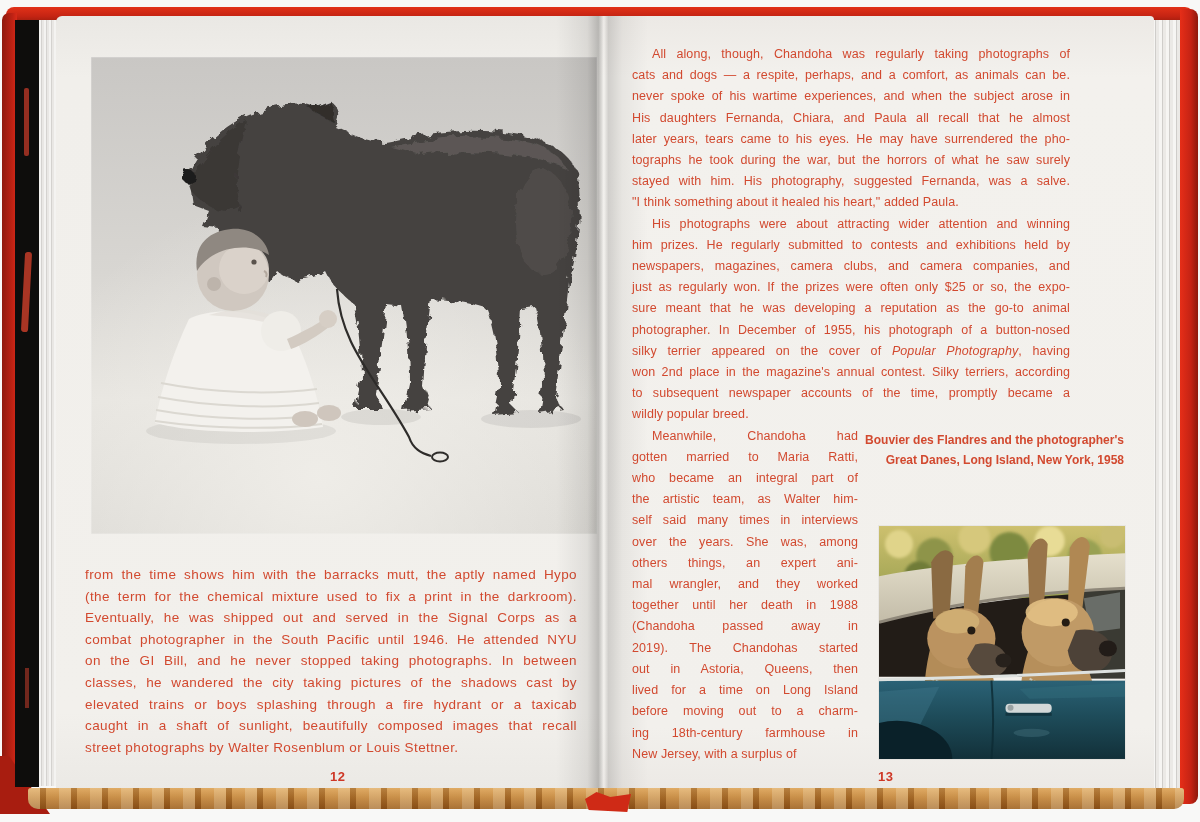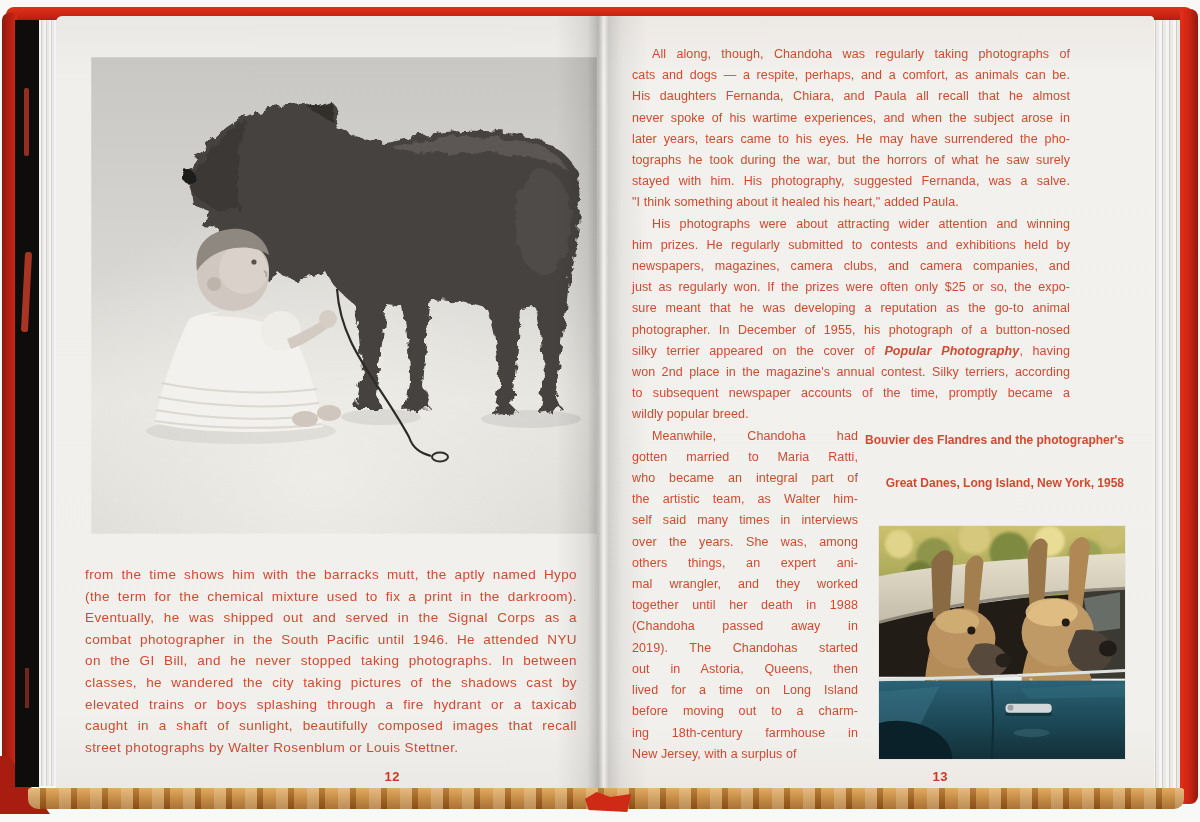--- a/index.html
+++ b/index.html
@@ -43,25 +43,25 @@
       background:linear-gradient(90deg,rgba(0,0,0,0) 0%,rgba(0,0,0,.08) 34%,rgba(0,0,0,.22) 46%,rgba(255,255,255,.12) 52%,rgba(0,0,0,.14) 57%,rgba(0,0,0,.05) 72%,rgba(0,0,0,0) 100%);}
 
   
   .red{color:#d2492f;}
   .bodytext .ln{text-align:justify;text-align-last:justify;}
   .bodytext .ln.last{text-align-last:left;}
   .para.indent .ln:first-child{text-indent:20px;}
   .txt-left{left:85px;top:564px;width:492px;font-size:13.5px;line-height:21.6px;letter-spacing:.4px;}
   .txt-right{left:632px;top:44px;width:438px;font-size:12.5px;line-height:21.2px;letter-spacing:.1px;}
   .col-narrow{width:226px;}
-  .it{font-style:italic;font-weight:bold;}
+  .it{font-style:italic;}
   .caption{left:860px;top:433px;width:264px;font-size:12px;line-height:15.5px;font-weight:bold;}
   .caption .ln{text-align:right;}
-  .caption .cap2{margin-top:27px;}
-  .folio{top:769px;width:70px;text-align:right;font-size:13px;font-weight:bold;color:#ce3726;letter-spacing:.5px;}
+  .caption .cap2{margin-top:4px;}
+  .folio{top:769px;width:70px;text-align:left;font-size:13px;font-weight:bold;color:#ce3726;letter-spacing:.5px;}
   .folio-l{left:330px;}
   .folio-r{left:878px;}
 
   
   .photo{display:block;}
   .ph-bw{left:91px;top:57px;}
   .ph-color{left:879px;top:526px;box-shadow:0 0 0 1px rgba(0,0,0,.04);}
 </style>
 </head>
 <body>
@@ -164,22 +164,22 @@
       <div class="ln last">street photographs by Walter Rosenblum or Louis Stettner.</div>
     </div>
   <div class="abs folio folio-l">12</div>
 
   <div class="abs gutter"></div>
 
   <div class="abs red bodytext txt-right">
     <div class="para indent">
         <div class="ln">All along, though, Chandoha was regularly taking photographs of</div>
         <div class="ln">cats and dogs — a respite, perhaps, and a comfort, as animals can be.</div>
+        <div class="ln">never spoke of his wartime experiences, and when the subject arose in</div>
         <div class="ln">His daughters Fernanda, Chiara, and Paula all recall that he almost</div>
-        <div class="ln">never spoke of his wartime experiences, and when the subject arose in</div>
         <div class="ln">later years, tears came to his eyes. He may have surrendered the pho-</div>
         <div class="ln">tographs he took during the war, but the horrors of what he saw surely</div>
         <div class="ln">stayed with him. His photography, suggested Fernanda, was a salve.</div>
         <div class="ln last">"I think something about it healed his heart," added Paula.</div>
       </div>
     <div class="para indent">
         <div class="ln">His photographs were about attracting wider attention and winning</div>
         <div class="ln">him prizes. He regularly submitted to contests and exhibitions held by</div>
         <div class="ln">newspapers, magazines, camera clubs, and camera companies, and</div>
         <div class="ln">just as regularly won. If the prizes were often only $25 or so, the expo-</div>

